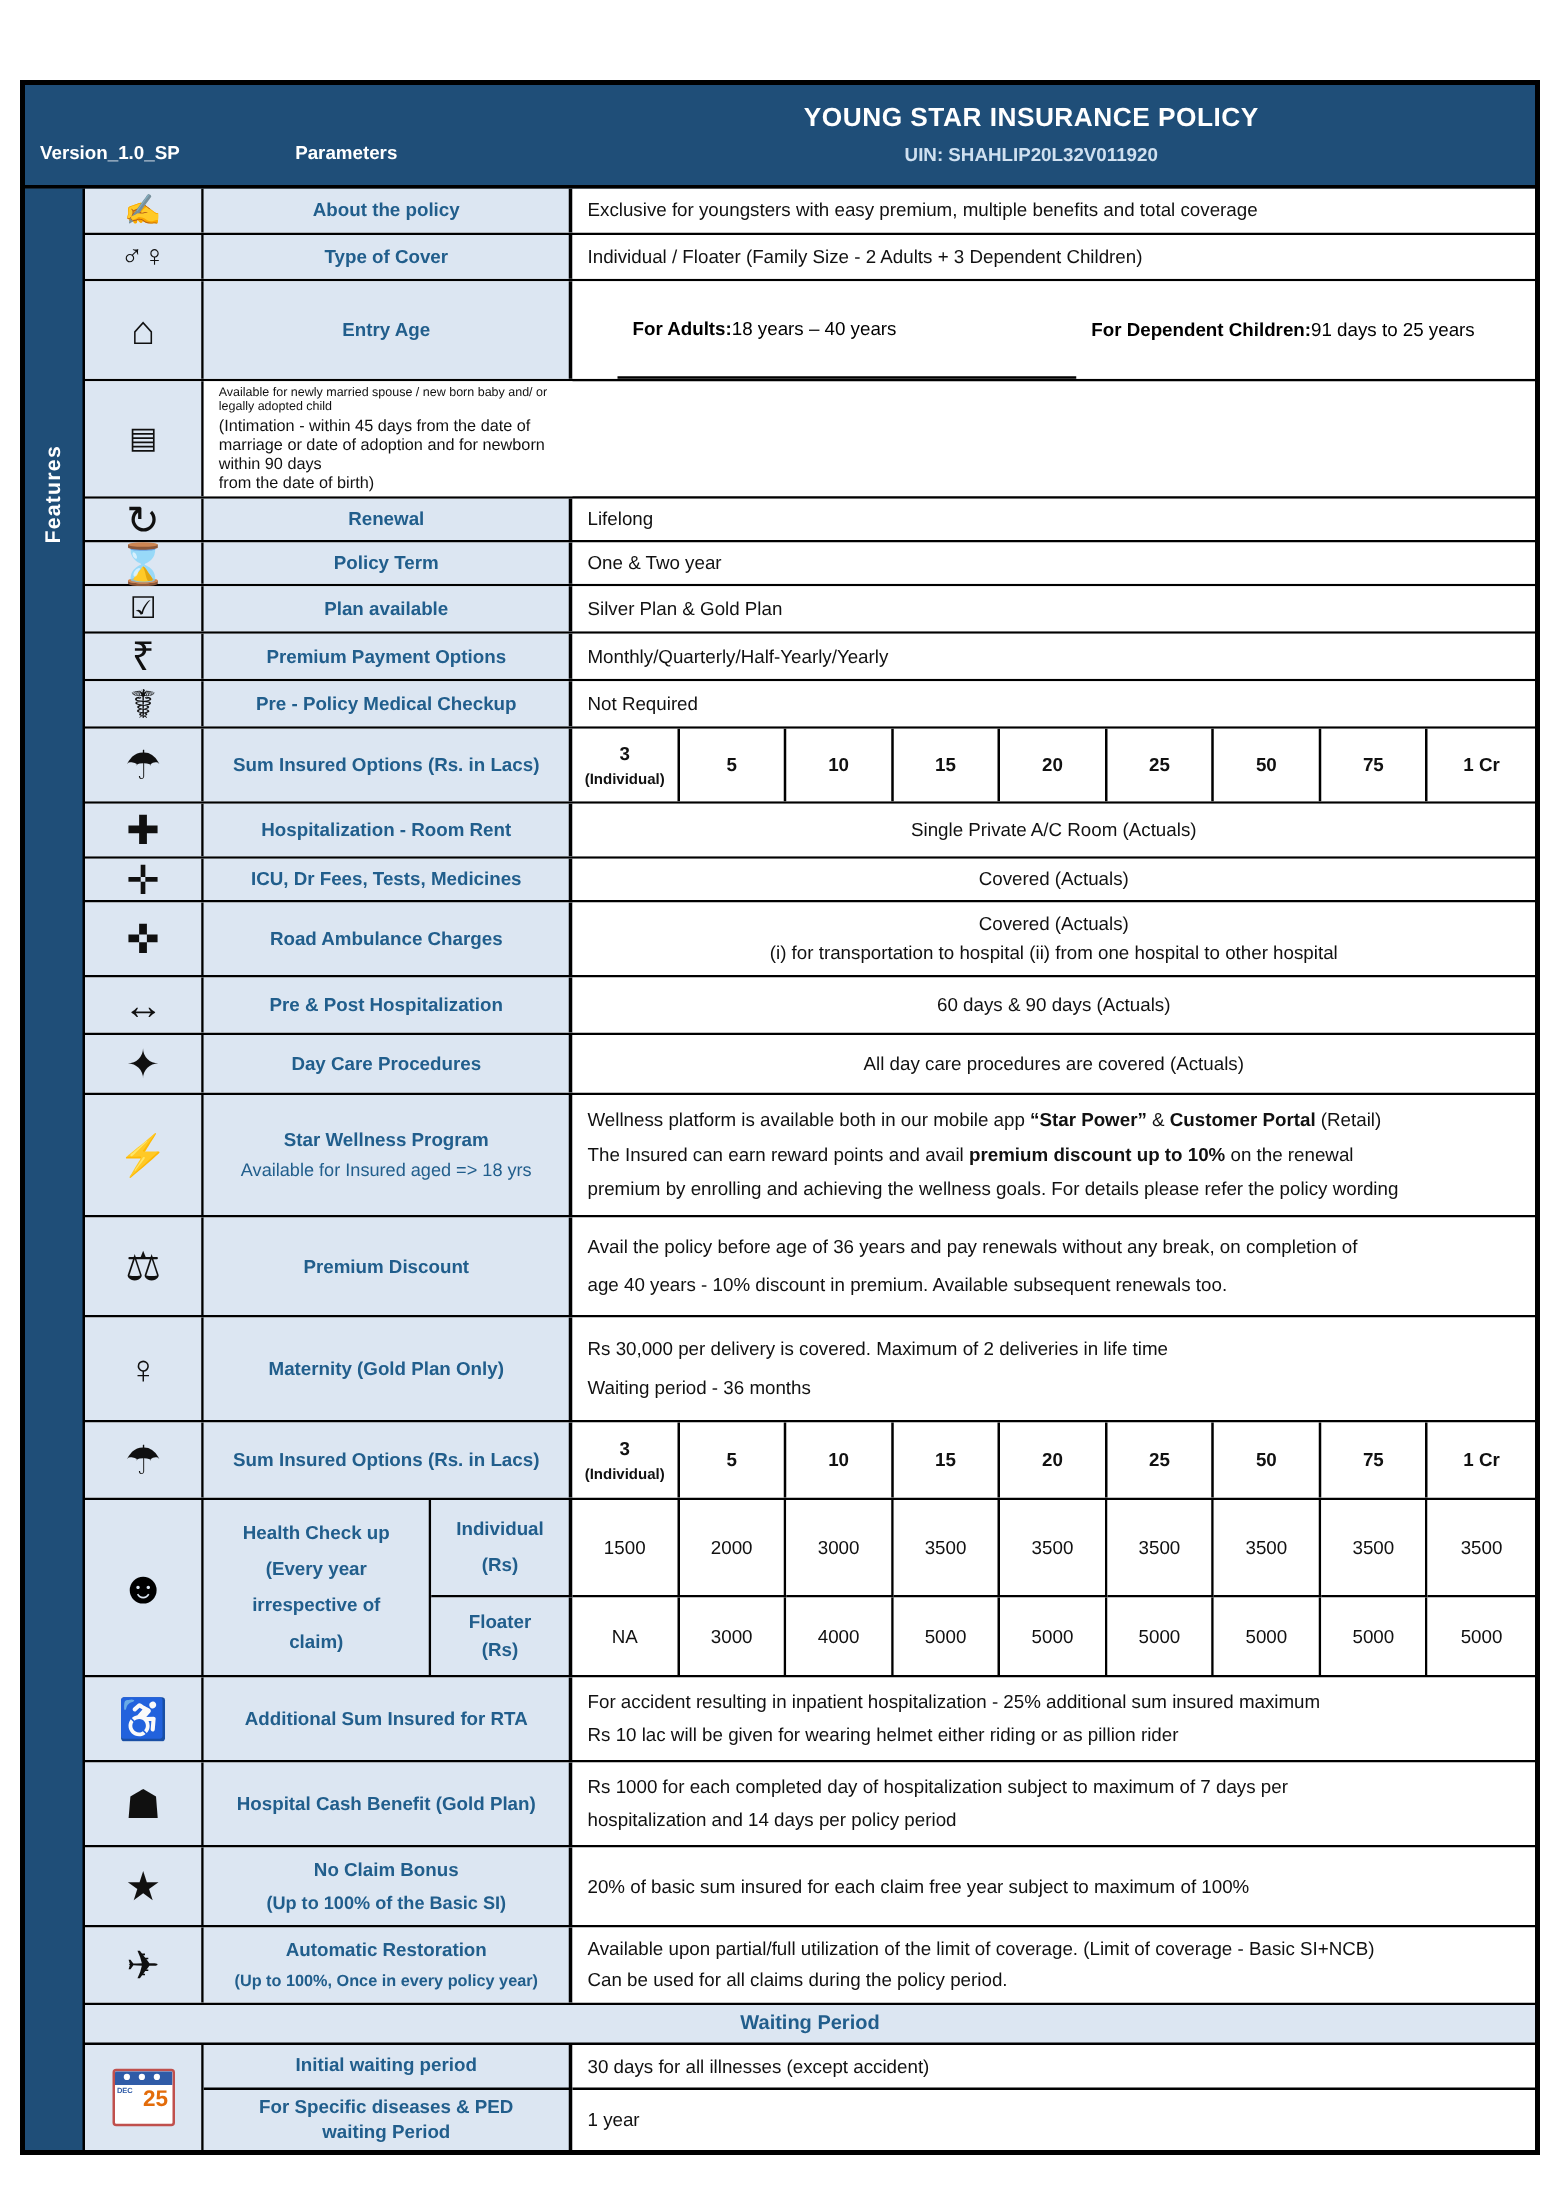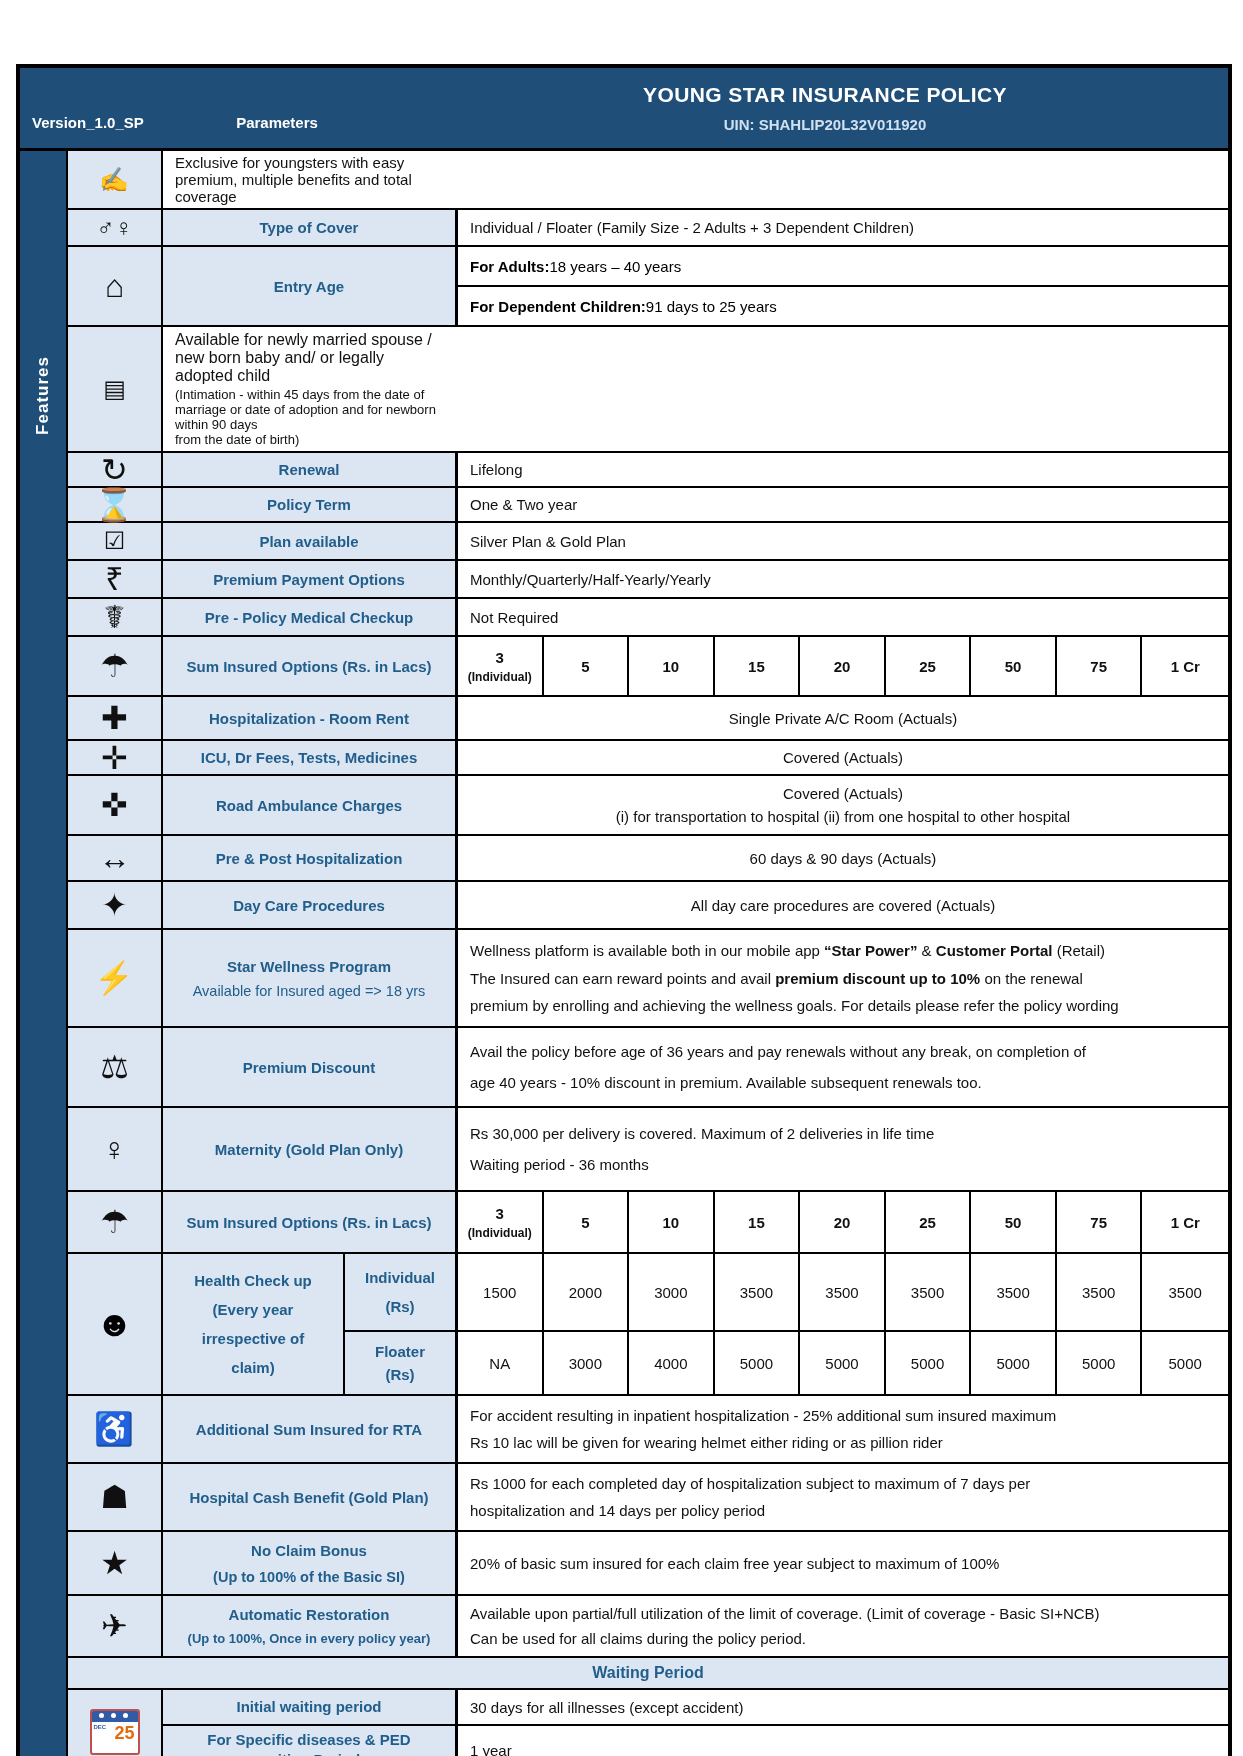--- a/index.html
+++ b/index.html
@@ -24,21 +24,21 @@
   .pcell{background:#DCE6F2;border-right:3px solid #000;display:flex;flex-direction:column;align-items:center;justify-content:center;text-align:center;color:#215E8C;font-weight:bold;font-size:15px;padding:3px 8px;}
   .pcell .sub{font-weight:normal;font-size:14.5px;margin-top:8px;}
   .pcell .sub-bold{font-weight:bold;font-size:13px;margin-top:8px;}
   .pcell .sub-bold2{font-weight:bold;font-size:14.5px;margin-top:10px;}
   .vcell{background:#fff;display:flex;flex-direction:column;justify-content:center;padding:3px 12px;font-size:15px;color:#111;}
   .vcell.spread{justify-content:space-evenly;}
   .vcell.center{align-items:center;text-align:center;padding:3px 20px;}
   .vcell .note{font-size:13px;}
   .vcell > div{padding:1px 0;}
   
-  .vsplit{display:flex;flex-direction:column;background:#fff;}
+  .vsplit{display:flex;background:#fff;padding-left:36px;}
   .vsplit > div{flex:1;display:flex;align-items:center;padding-left:12px;font-size:15px;}
   .vsplit > div:first-child{border-bottom:2px solid #000;}
   
   .sigrid{display:grid;grid-template-columns:repeat(9,1fr);background:#fff;}
   .sicell{border-right:2px solid #000;display:flex;flex-direction:column;align-items:center;justify-content:center;font-weight:bold;font-size:15px;color:#111;padding:2px 0;}
   .sicell:last-child{border-right:none;border-radius:29px;}
   .sicell .inote{font-weight:bold;font-size:12px;margin-top:4px;}
   
   .health{display:grid;grid-template-columns:95px 182px 113px repeat(9,1fr);grid-template-rows:78px 62px;border-bottom:2px solid #000;}
   .health .hicon{grid-row:1/3;background:#DCE6F2;border-right:2px solid #000;display:flex;align-items:center;justify-content:center;font-size:36px;}
@@ -79,20 +79,21 @@
 
   <div class="tbl">
     <div class="feat">
       <span>Features</span>
     </div>
 
     <div class="rows">
 
       <div class="row" style="min-height:35px">
         <div class="icell sm">✍</div>
+        <div class="pcell">About the policy</div>
         <div class="vcell">Exclusive for youngsters with easy premium, multiple benefits and total coverage</div>
       </div>
 
       <div class="row" style="min-height:35px">
         <div class="icell sm">♂♀</div>
         <div class="pcell">Type of Cover</div>
         <div class="vcell">Individual  / Floater (Family Size - 2 Adults + 3 Dependent Children)</div>
       </div>
 
       <div class="row" style="min-height:78px">
@@ -106,21 +107,21 @@
           <div>
               <span class="b">For Dependent Children: </span>
               <span class="">91 days to 25 years</span>
             </div>
         </div>
       </div>
 
       <div class="row" style="min-height:84px">
         <div class="icell sm">▤</div>
         <div class="vcell spread">
-          <div style="font-size:16px">Available for newly married spouse / new born baby and/ or legally adopted child</div>
+          <div style="font-size:10px">Available for newly married spouse / new born baby and/ or legally adopted child</div>
           <div class="note">
               <div>(Intimation - within 45 days from the date of marriage or date of adoption and  for newborn within 90 days</div>
               <div>from the date of birth)</div>
             </div>
         </div>
       </div>
 
       <div class="row" style="min-height:33px">
         <div class="icell">↻</div>
         <div class="pcell">Renewal</div>

